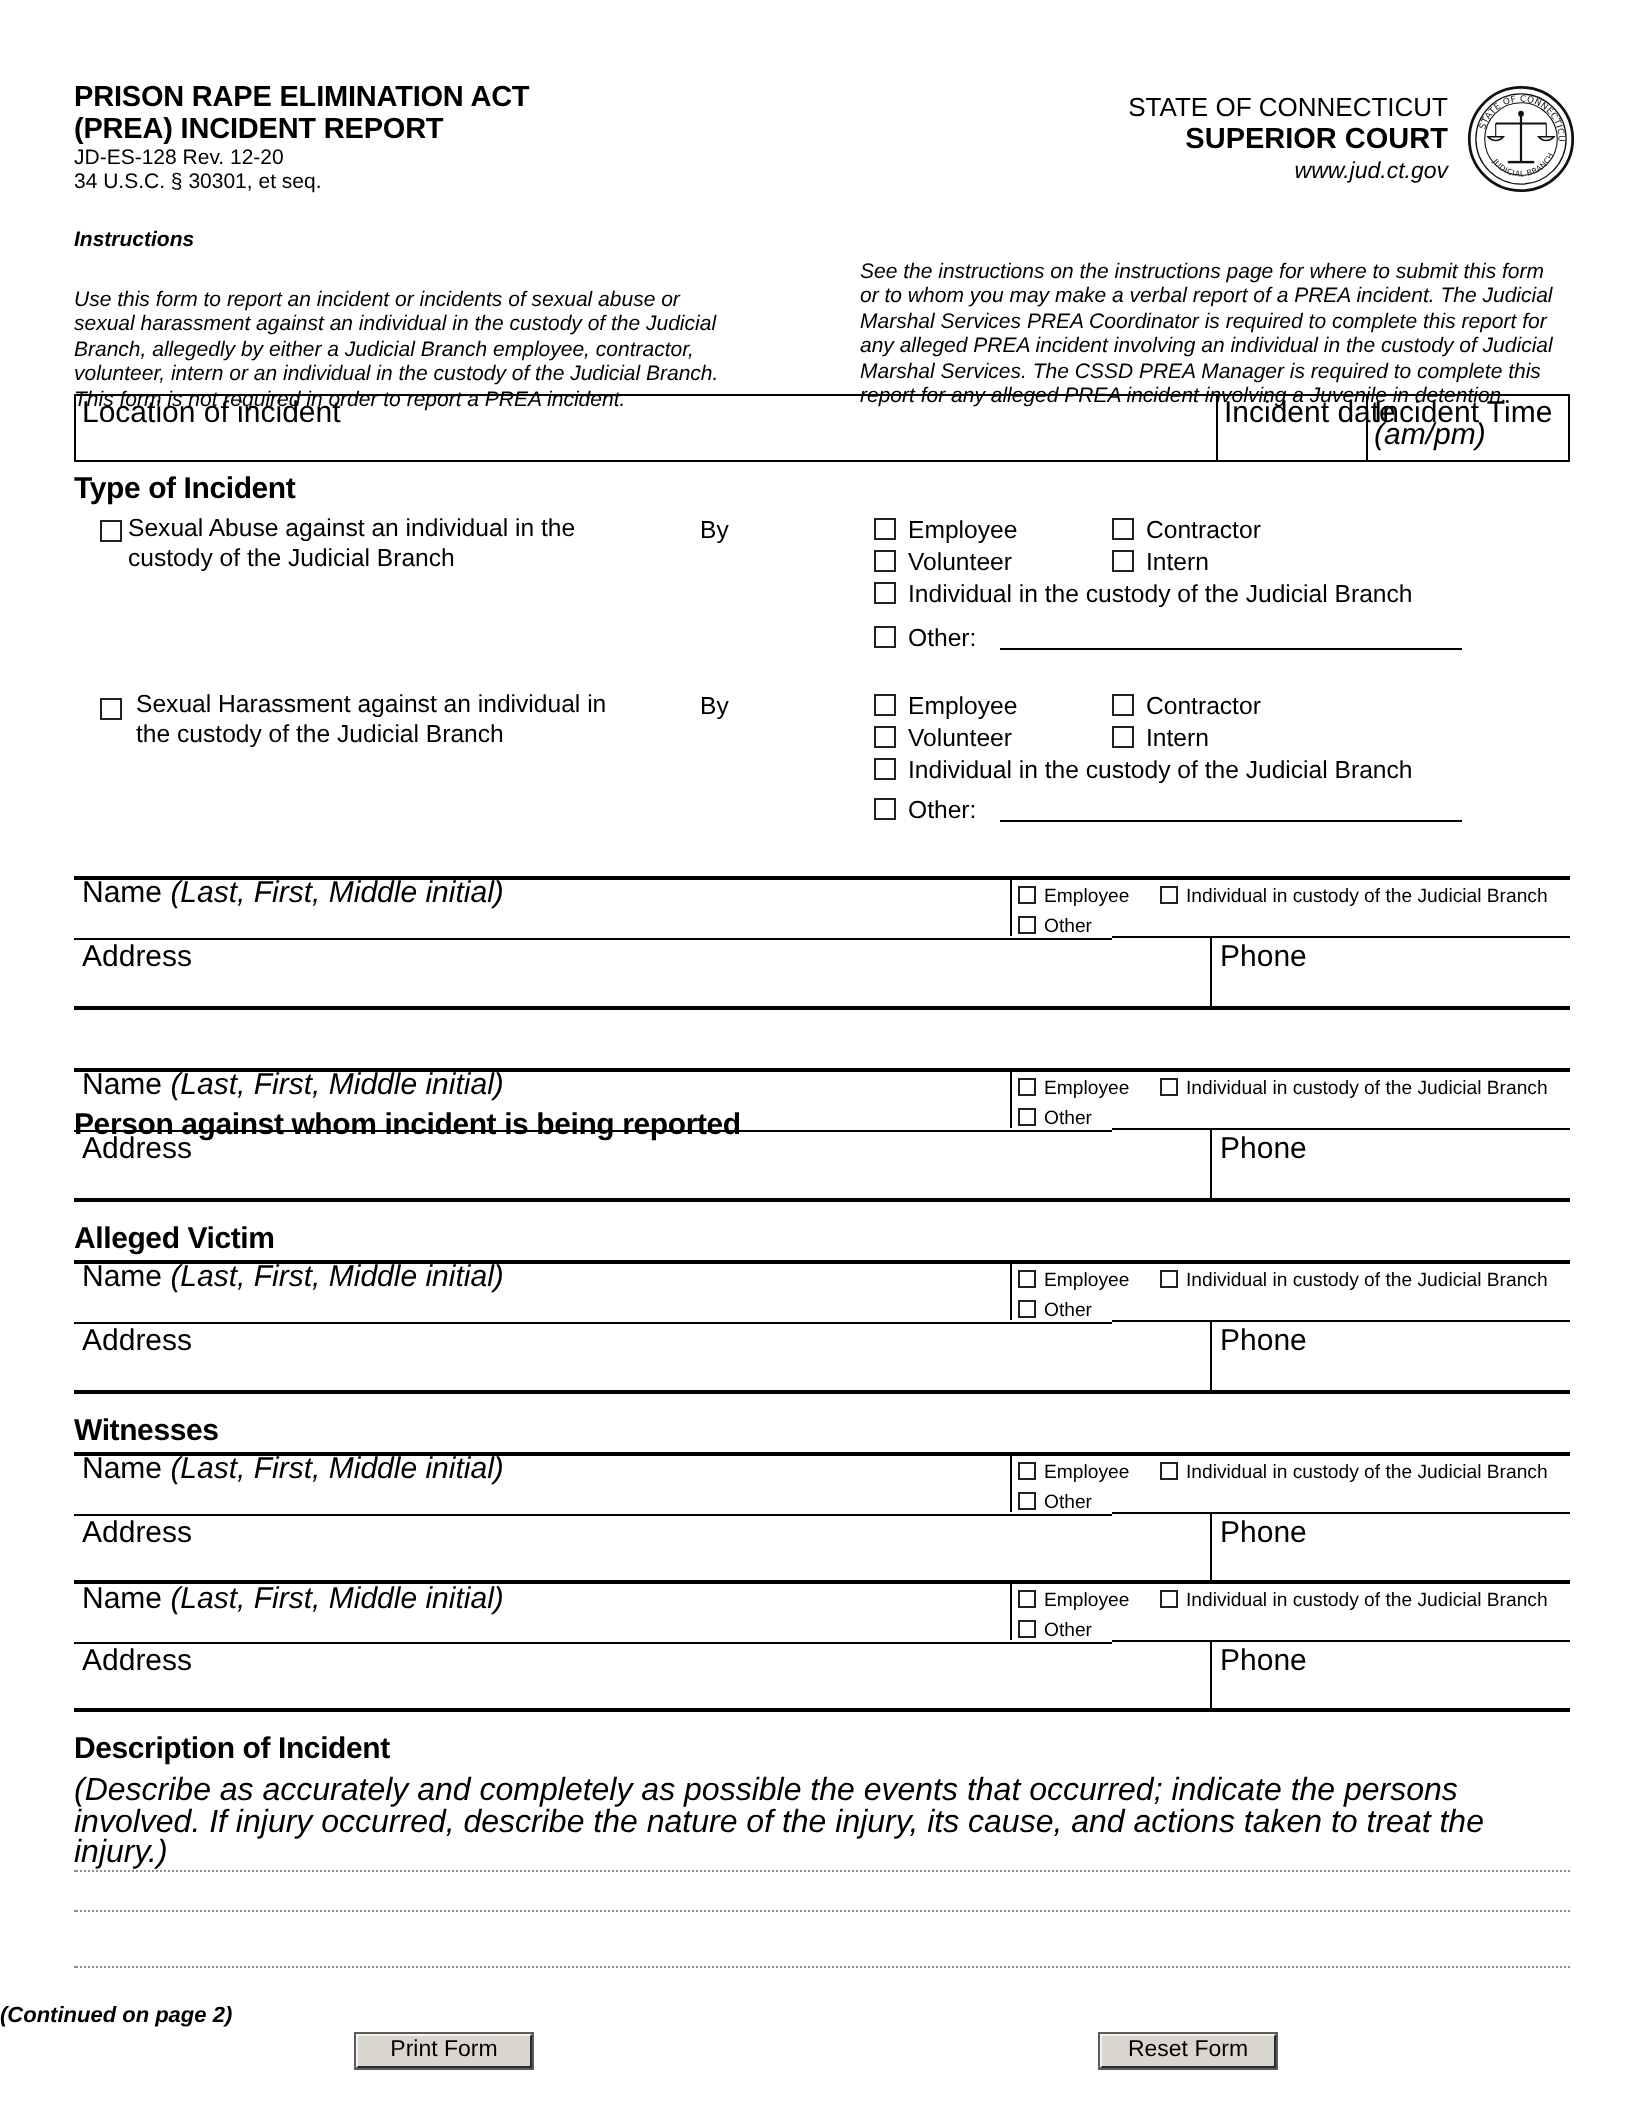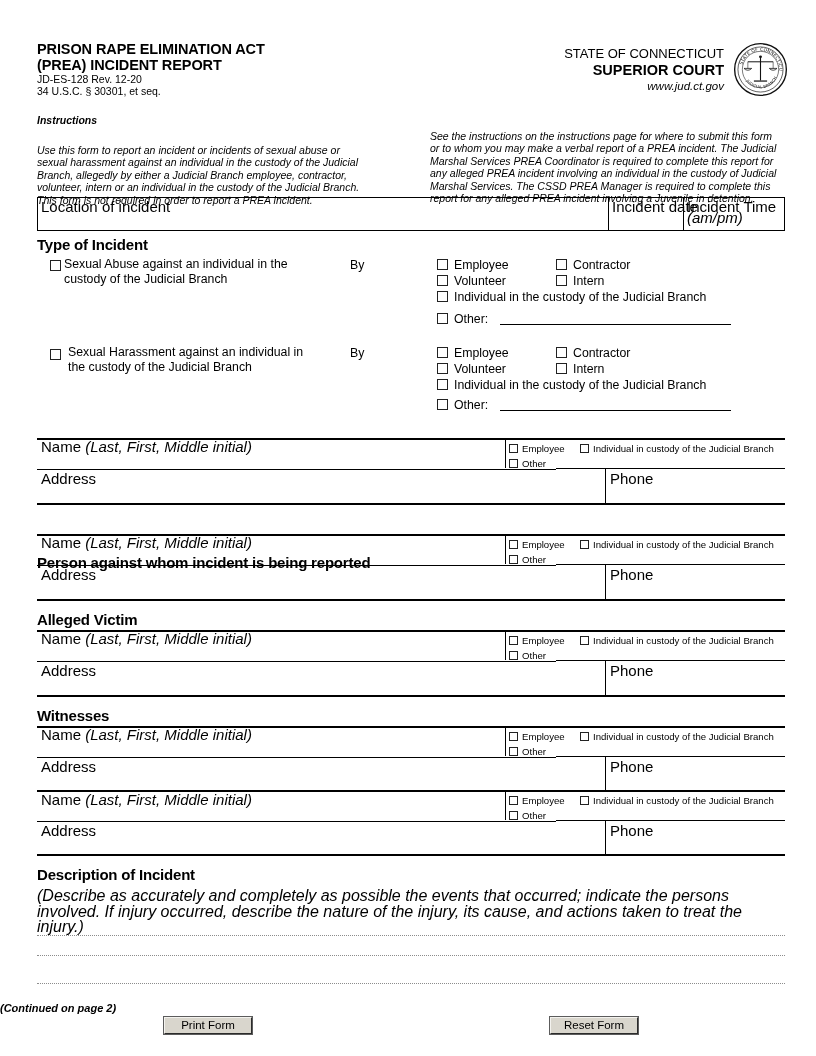--- a/index.html
+++ b/index.html
@@ -193,21 +193,21 @@
     outline: 1px solid #5c5c5c;
     font-family: "Liberation Sans", sans-serif;
     font-size: 11.5px;
     color: #000;
     text-align: center;
     line-height: 15px;
     cursor: pointer;
     box-sizing: border-box;
     padding: 0;
   }
-  .btn-print { left: 164px; top: 1017px; width: 88px; }
+  .btn-print { left: 178px; top: 1017px; width: 88px; }
   .btn-reset { left: 550px; top: 1017px; width: 88px; }
 </style>
 </head>
 <body>
 
 <div class="page">
 
   <div class="title-main">
     <span>PRISON RAPE ELIMINATION ACT</span><br>
     <span>(PREA) INCIDENT REPORT</span>

